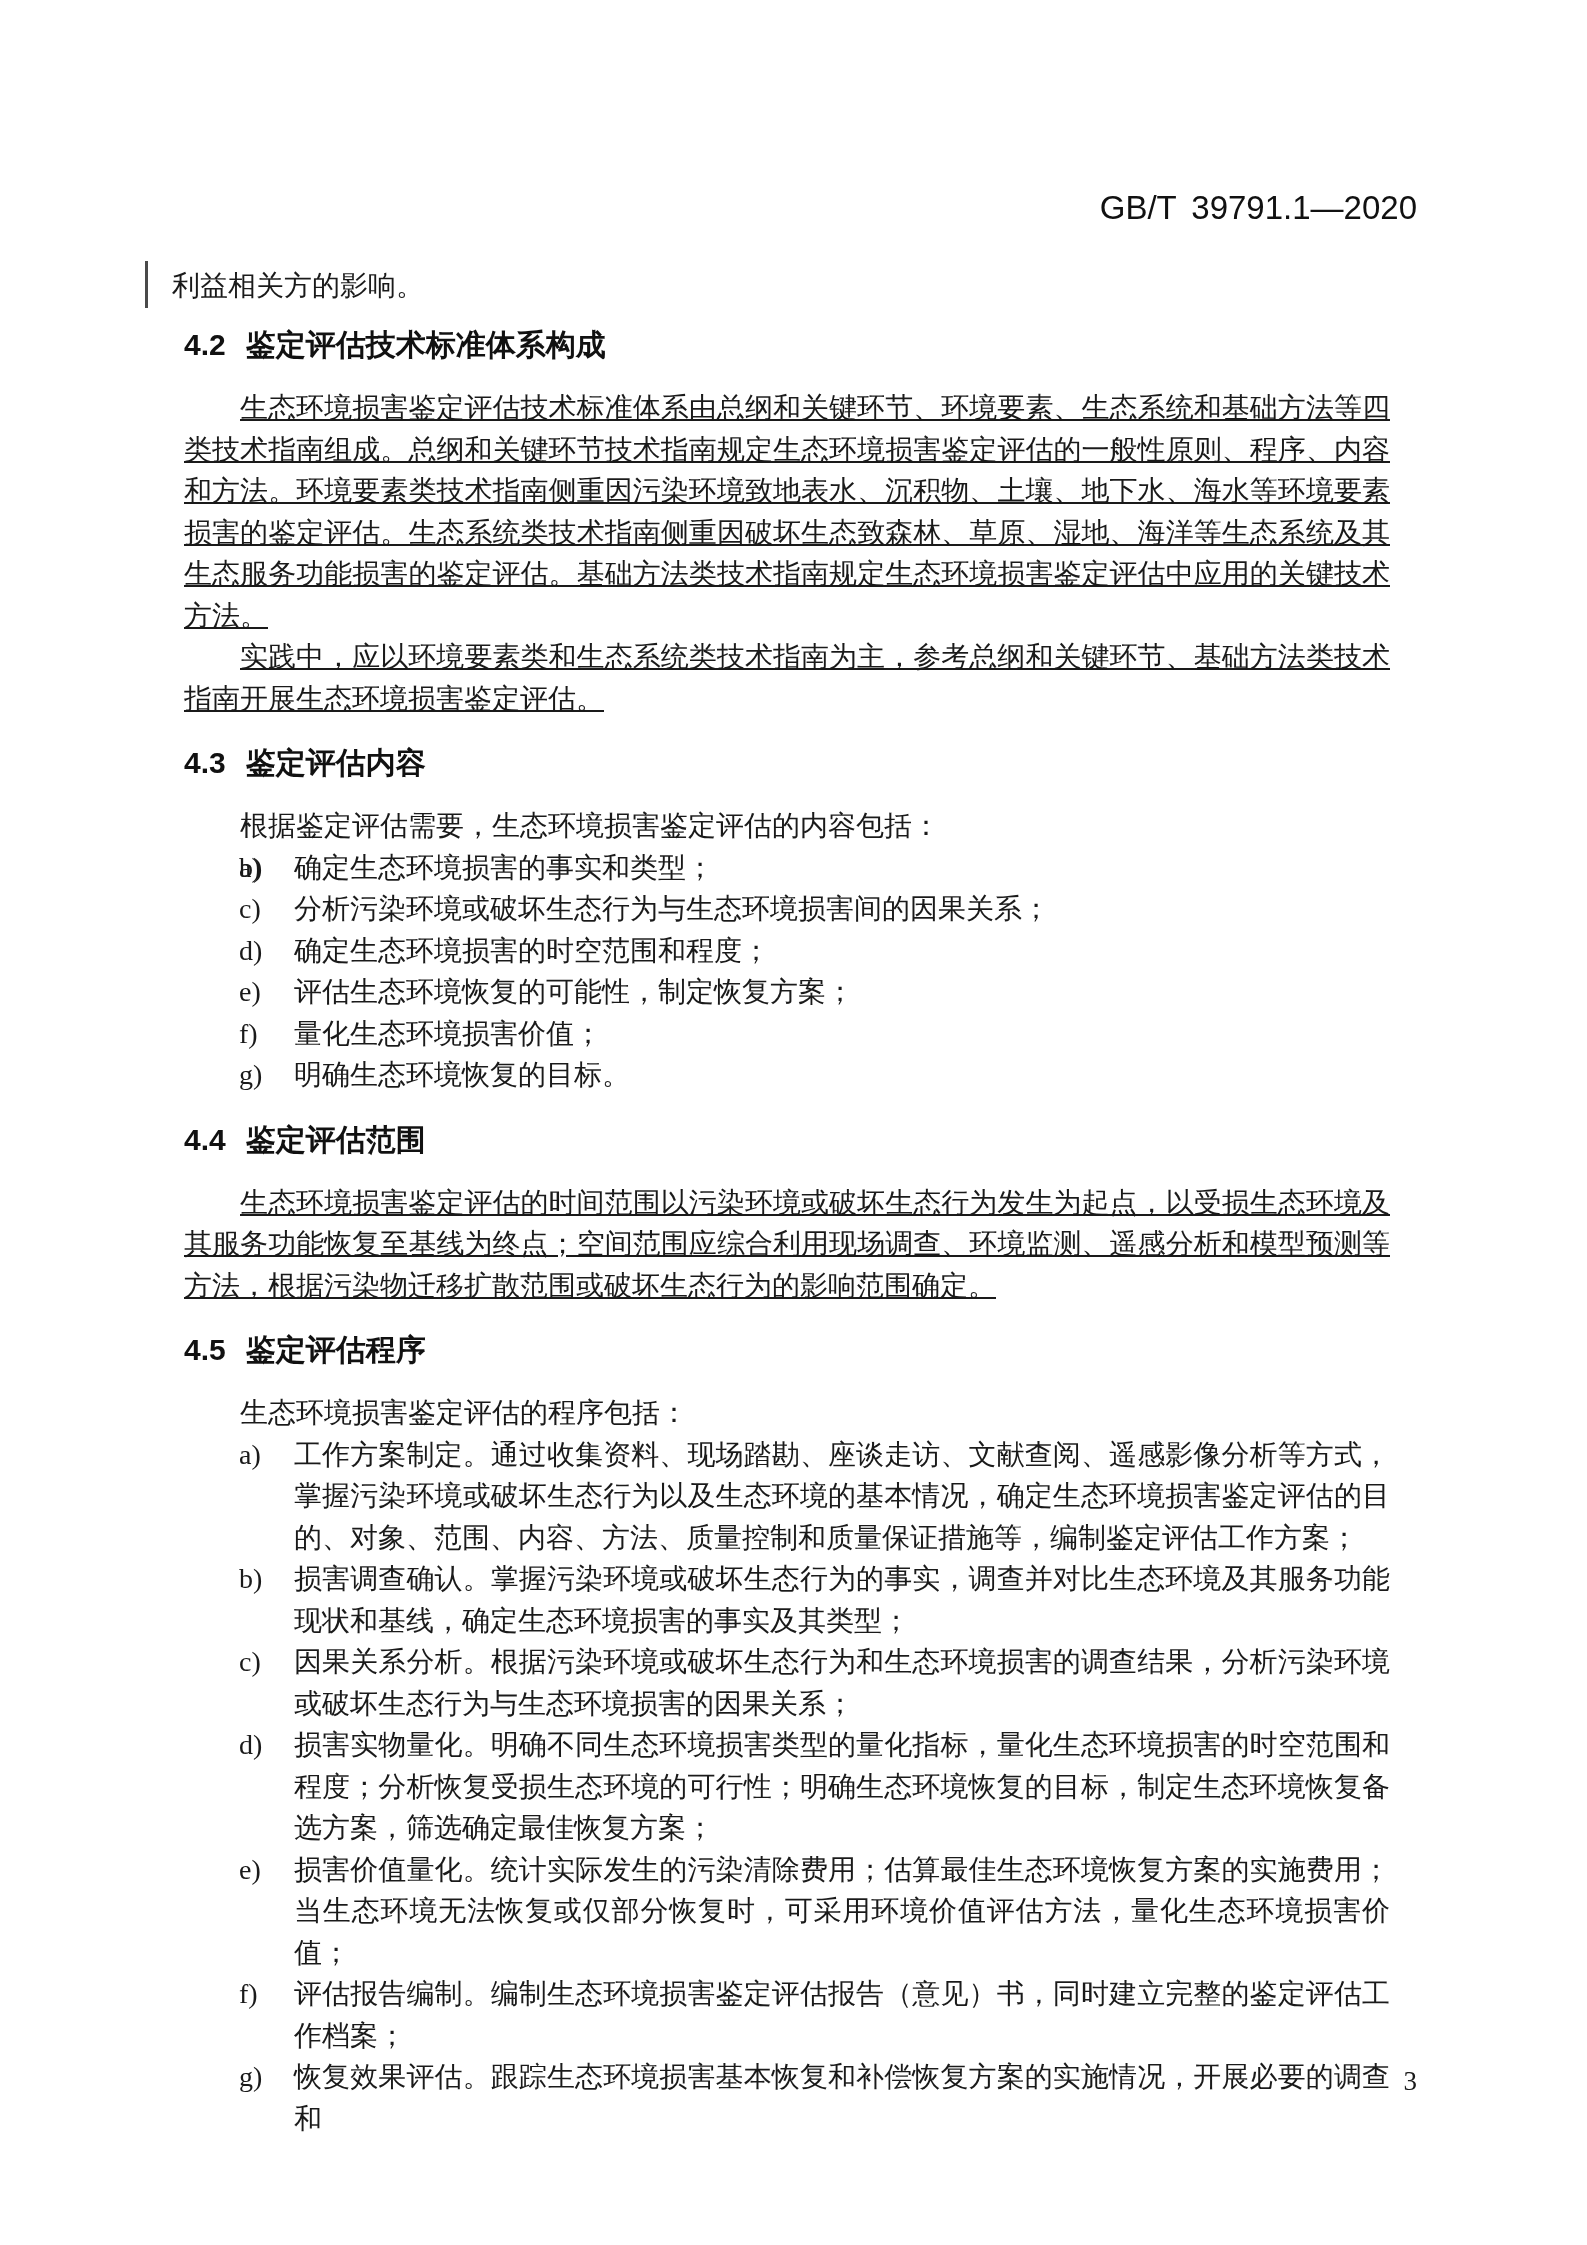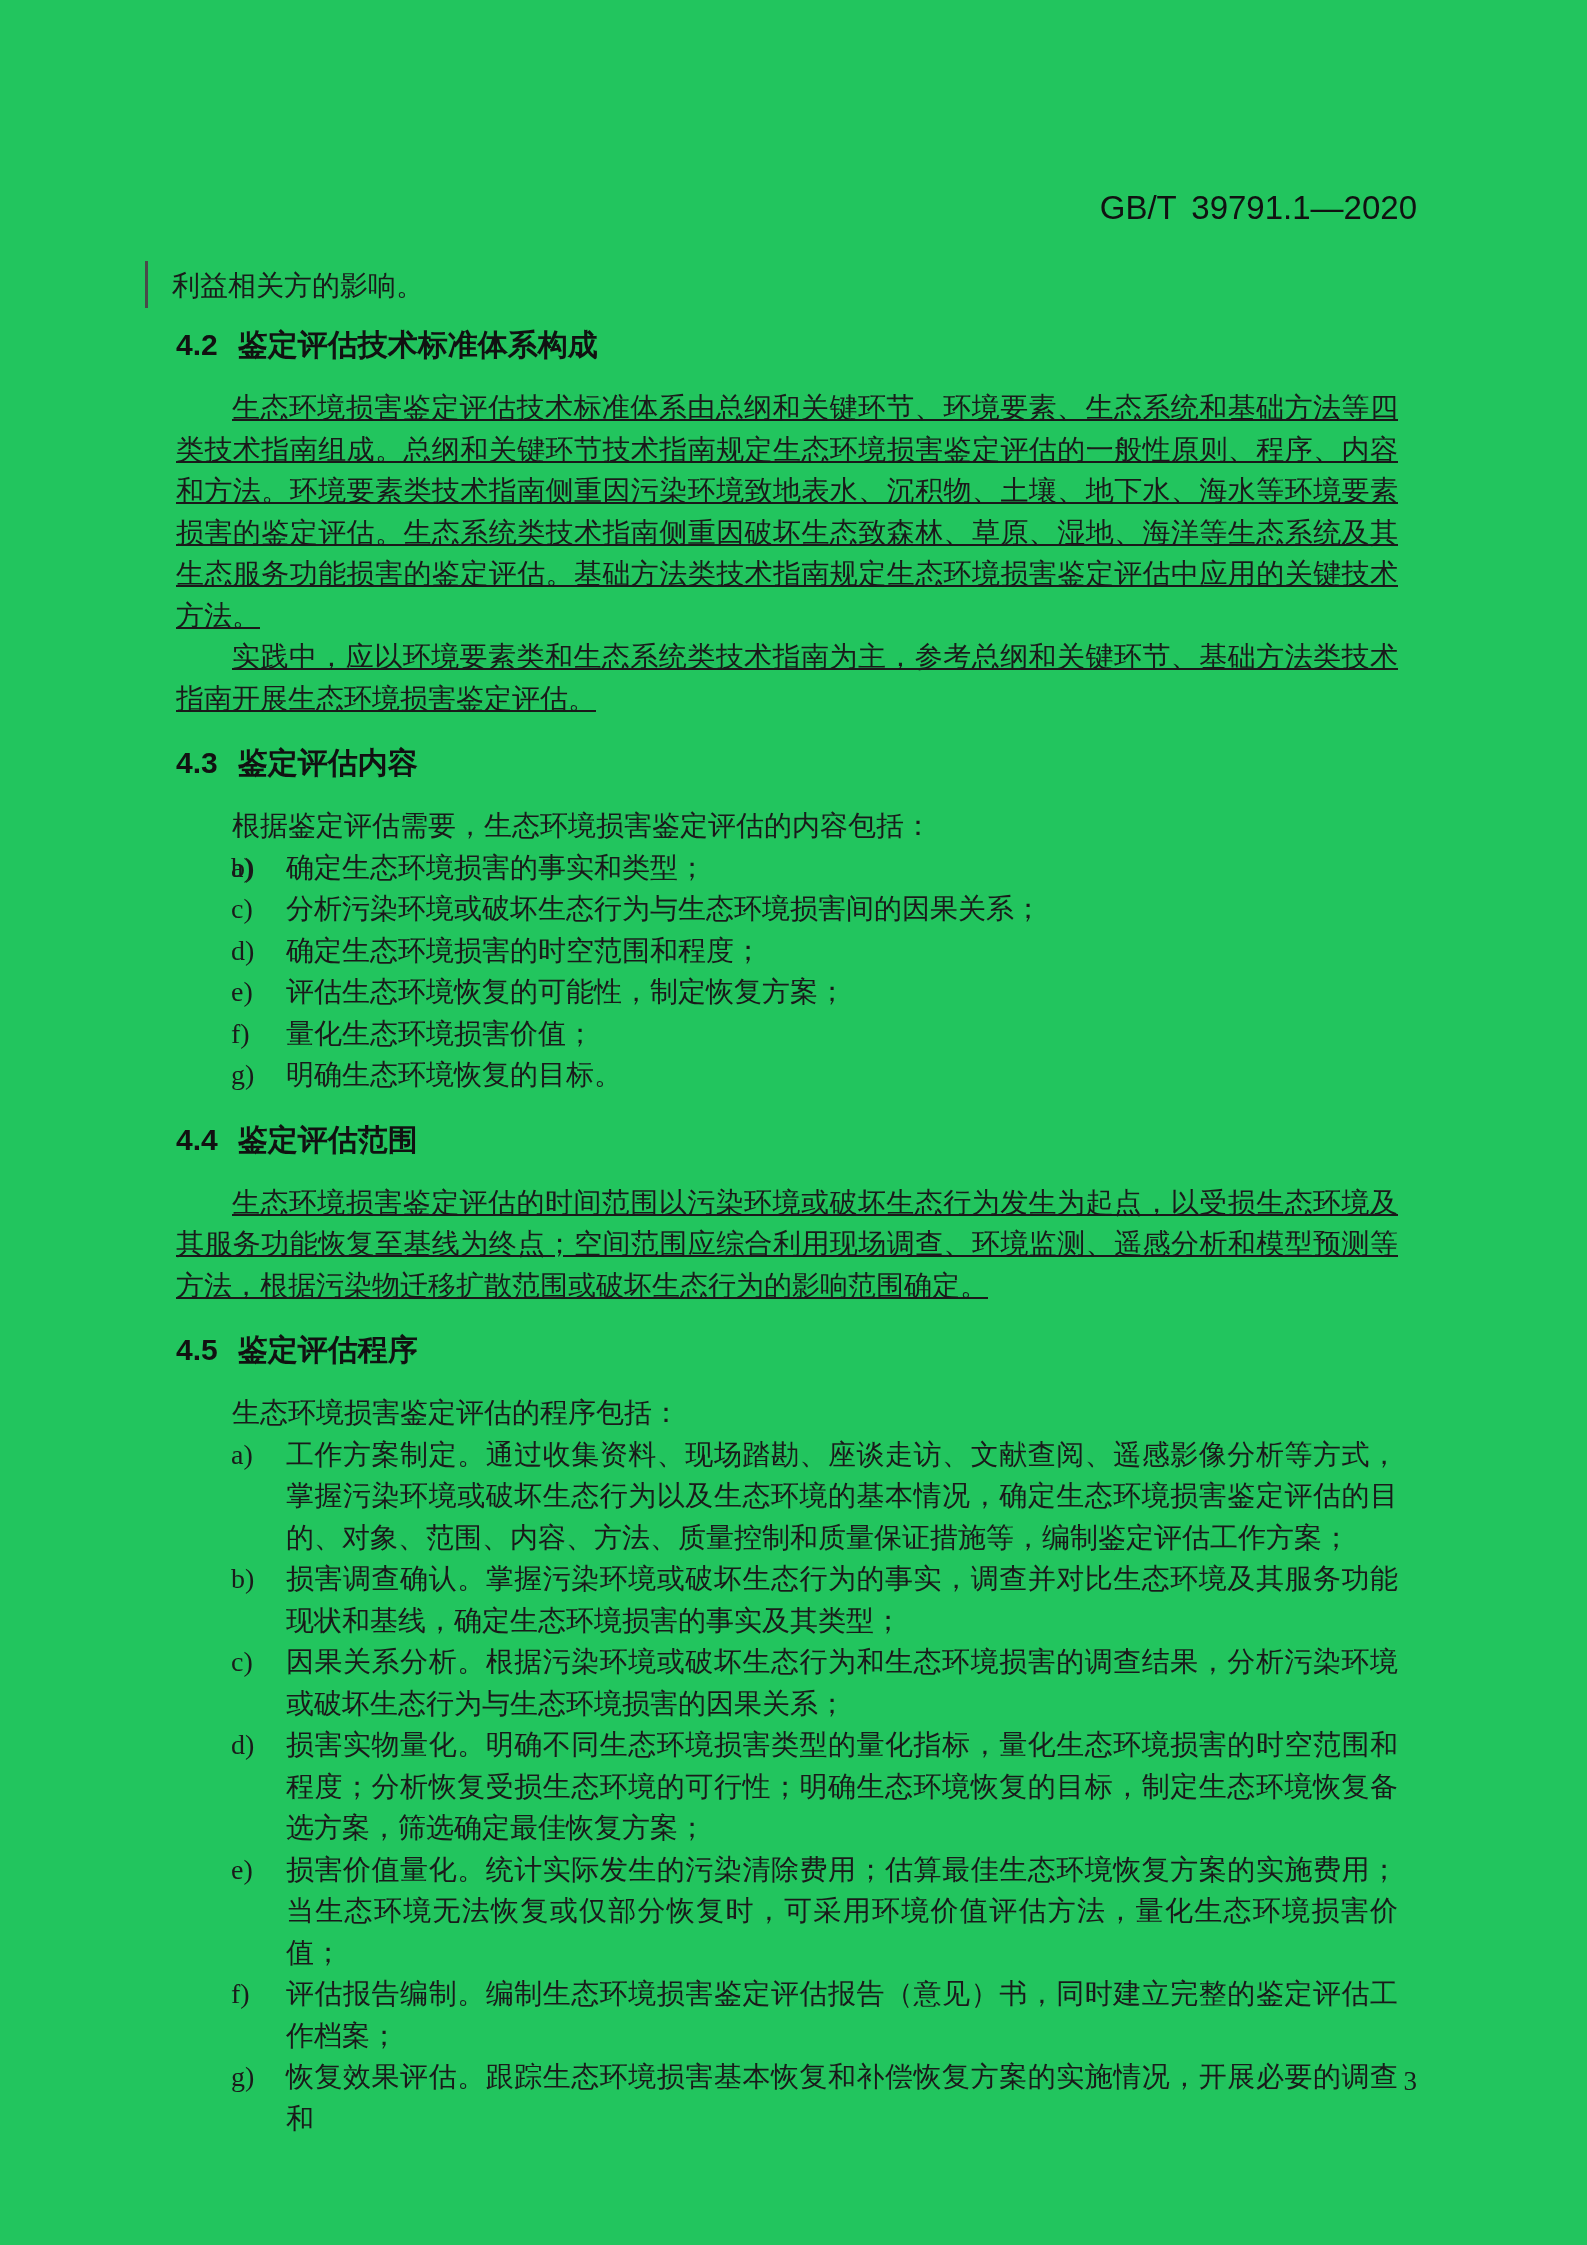--- a/index.html
+++ b/index.html
@@ -1,21 +1,21 @@
 <!DOCTYPE html>
 <html><head>
 <meta charset="utf-8">
 <style>
   html, body { margin: 0; padding: 0; background: #e8e8e8; }
   .page {
     position: relative;
     width: 1587px;
     height: 2245px;
     margin: 0 auto;
-    background: #22c55e;
+    background: #ffffff;
     color: #1a1a1a;
     font-family: "Liberation Serif", "DejaVu Serif", serif;
     overflow: hidden;
   }
   .doc-header {
     position: absolute;
     top: 189px;
     right: 170px;
     font-family: "Liberation Sans", "DejaVu Sans", sans-serif;
     font-size: 33px;
@@ -41,21 +41,21 @@
     line-height: 41px;
     color: #1a1a1a;
     white-space: nowrap;
   }
   .content {
     position: absolute;
     left: 172px;
     top: 301px;
     width: 1230px;
   }
-  section { margin: 4px; }
+  section { margin: 12px; }
   h2 {
     margin: 22px 0 20px 0;
     font-family: "Liberation Sans", "DejaVu Sans", sans-serif;
     font-size: 30px;
     line-height: 44px;
     font-weight: 700;
     color: #111;
   }
   h2 .sec-num { margin-right: 20px; }
   .body-p {

